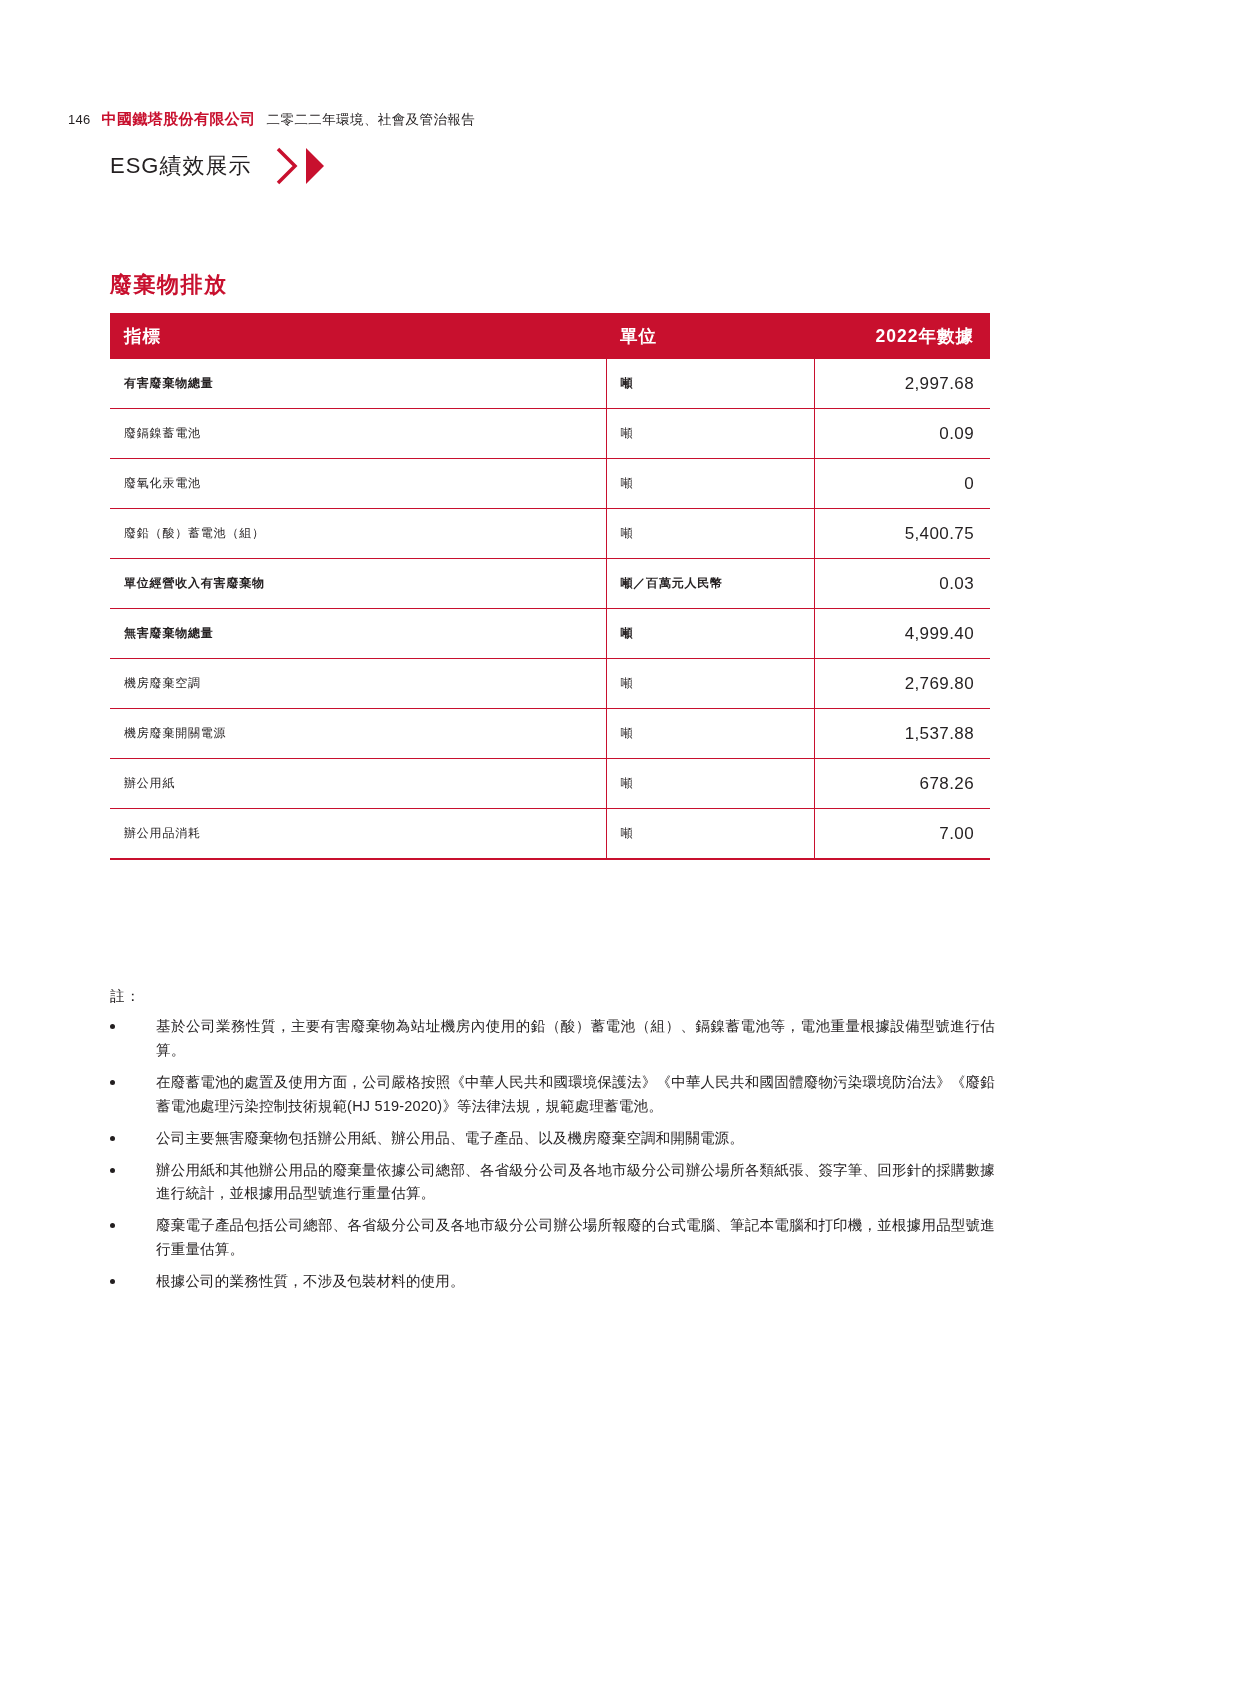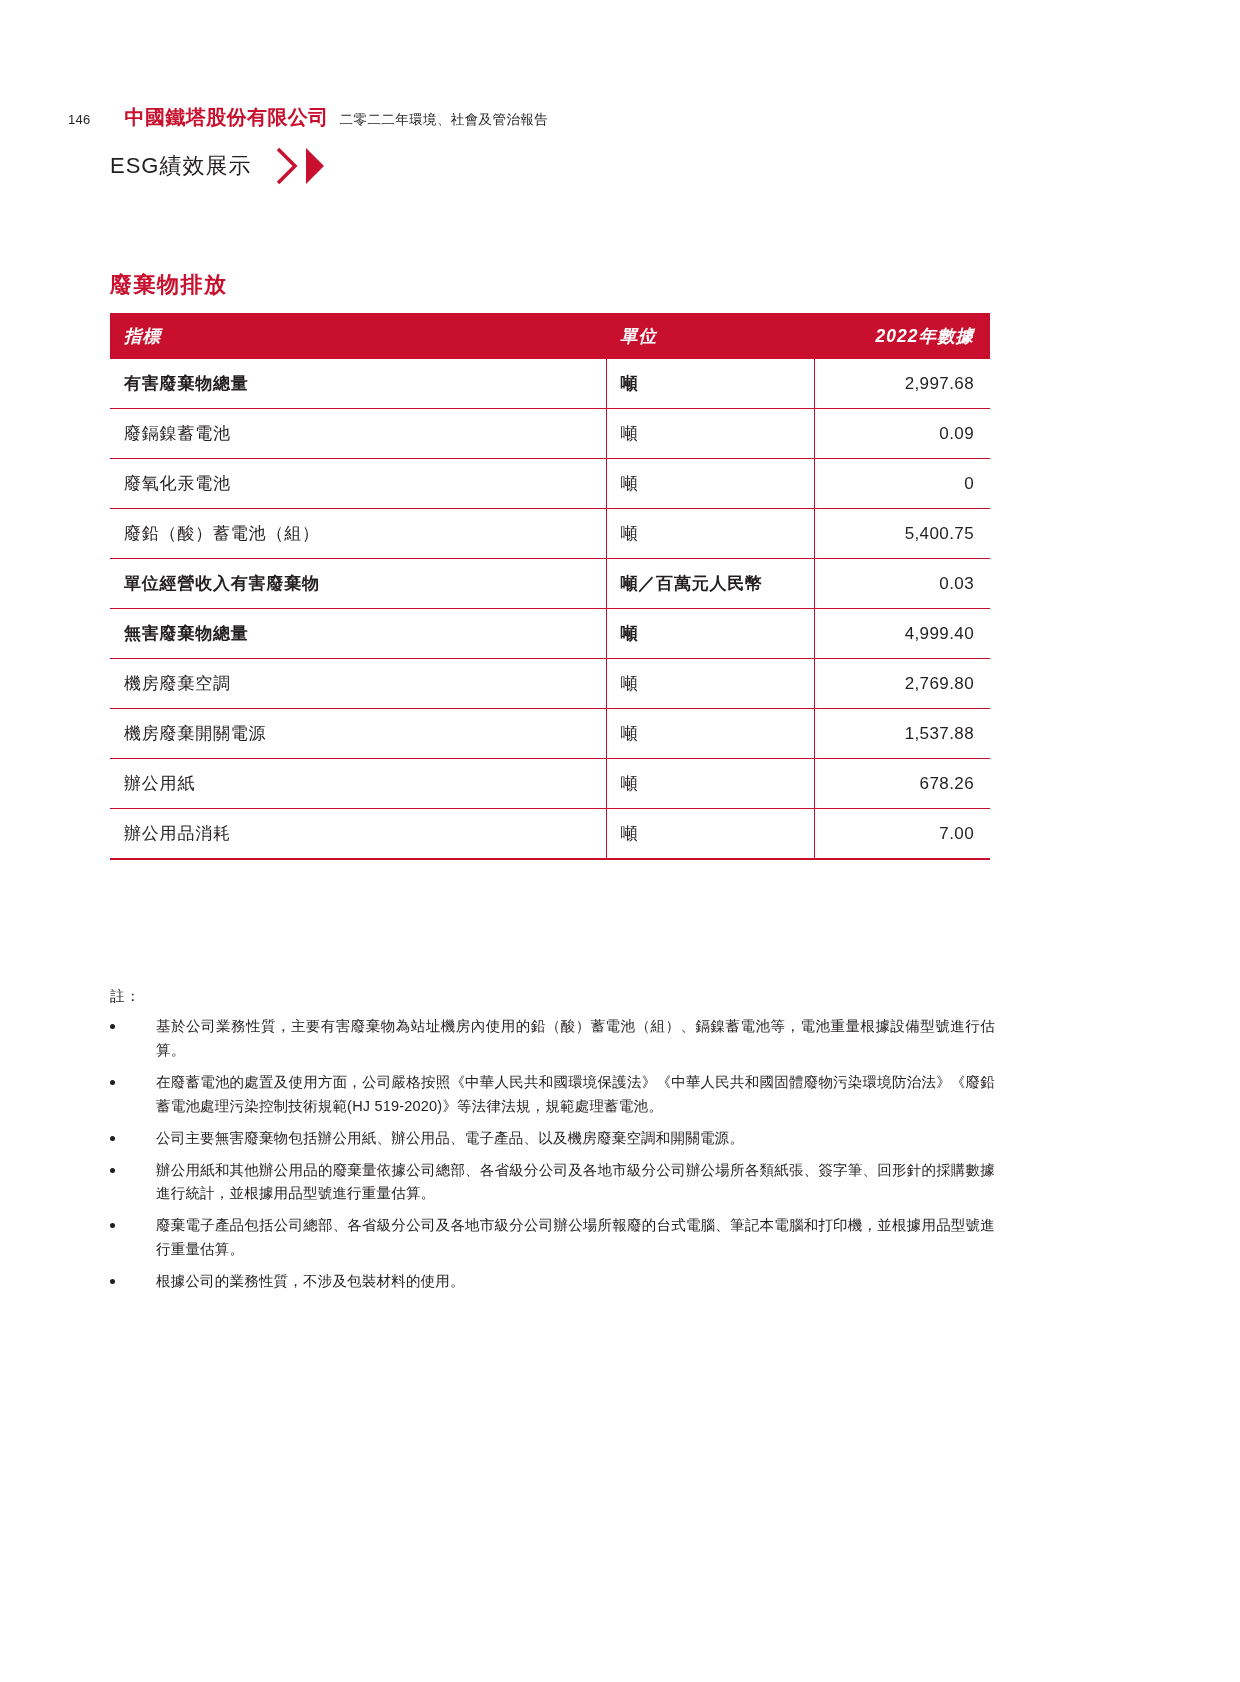--- a/index.html
+++ b/index.html
@@ -32,25 +32,24 @@
     gap: 11px;
     white-space: nowrap;
   }
   .header .pagenum {
     font-size: 13px;
     color: #231f20;
     letter-spacing: 0.3px;
     margin-top: 44px;
   }
   .header .company {
-    font-size: 20px;
+    font-size: 15px;
     color: #c8102e;
     font-weight: bold;
     letter-spacing: 0.4px;
-    margin-left: 23px;
   }
   .header .report {
     font-size: 13.5px;
     color: #231f20;
     letter-spacing: 0.4px;
   }
 
   
   .esg-bar {
     position: absolute;
@@ -106,30 +105,29 @@
     background: #c8102e;
     color: #ffffff;
     font-size: 17.5px;
     font-weight: bold;
     height: 46px;
     padding: 0 14px;
     text-align: left;
     letter-spacing: 1px;
     border: none;
     vertical-align: middle;
-    font-style: italic;
   }
   table.esg thead th.num {
     text-align: right;
     padding-right: 16px;
   }
 
   table.esg tbody td {
     height: 49px;
-    font-size: 17px;
+    font-size: 12px;
     color: #231f20;
     border-bottom: 1px solid #c8102e;
     padding: 0 14px;
     vertical-align: middle;
     letter-spacing: 0.8px;
   }
   table.esg tbody tr td.indicator {
     border-right: 1px solid #c8102e;
   }
   table.esg tbody tr td.unit {

